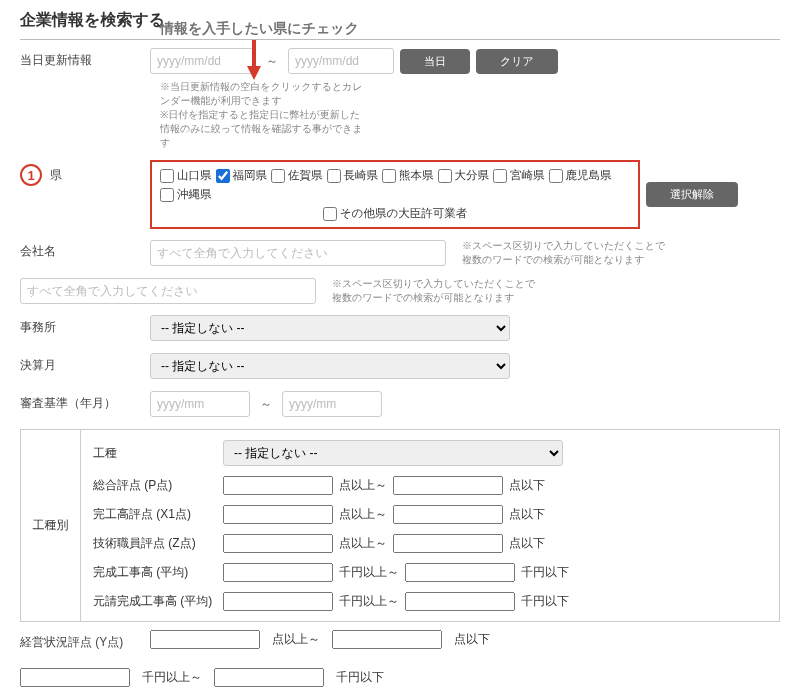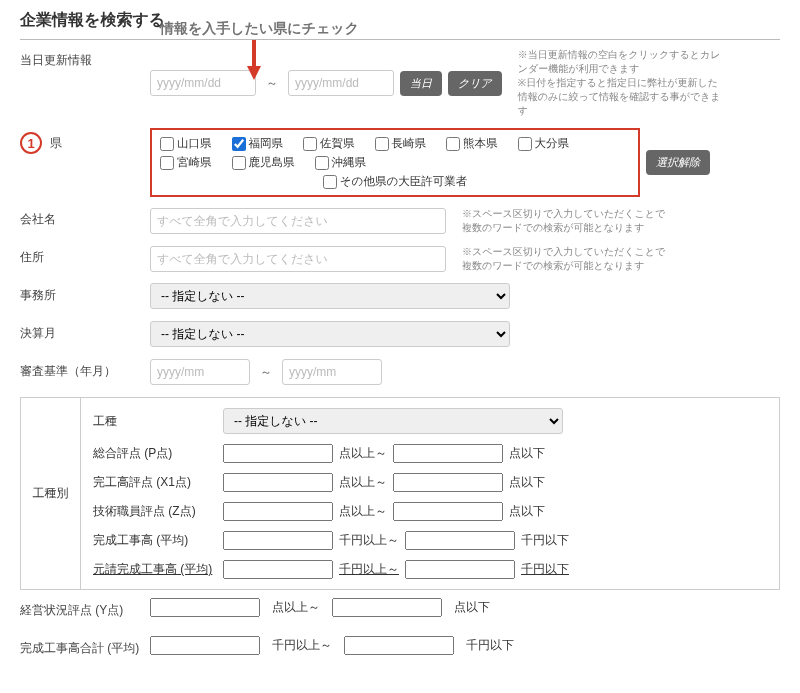--- a/index.html
+++ b/index.html
@@ -13,23 +13,23 @@
   input[type=text], select {
     border: 1px solid #ccc; border-radius: 3px; padding: 4px 6px; font-size: 12px; height: 26px;
   }
   input[type=text]::placeholder { color: #bbb; }
   .date-in { width: 106px; }
   .name-in, .addr-in { width: 296px; }
   .sel-wide { width: 360px; }
   .ym-in { width: 100px; }
   .num-in { width: 110px; }
   .tilde { padding: 0 4px; color: #666; }
-  .btn { border: none; border-radius: 4px; padding: 5px 10px; font-size: 11px; color: #fff; cursor: pointer; background: #888; font-style: italic; }
+  .btn { border: none; border-radius: 4px; padding: 5px 24px; font-size: 11px; color: #fff; cursor: pointer; background: #888; }
   .btn-dark { background: #666; }
-  .pref-box { border: 2px solid #d43a2a; padding: 6px 8px; display: flex; flex-wrap: wrap; gap: 4px 20px; position: relative; width: 490px; }
+  .pref-box { border: 2px solid #d43a2a; padding: 6px 8px; display: flex; flex-wrap: wrap; gap: 4px 4px; position: relative; width: 490px; }
   .pref-item { display: flex; align-items: center; gap: 3px; font-size: 11.5px; }
   .pref-item input { width: 14px; height: 14px; }
   .pref-check-on { accent-color: #1a6ed8; }
   .annot { position: absolute; color: #737373; font-size: 14px; font-weight: bold; white-space: nowrap; }
   .badge { display: inline-flex; width: 22px; height: 22px; border: 2px solid #d43a2a; border-radius: 50%; align-items: center; justify-content: center; color: #d43a2a; font-weight: bold; font-size: 13px; margin-right:4px; }
   .arrow-down { width: 0; height: 0; border-left: 7px solid transparent; border-right: 7px solid transparent; border-top: 14px solid #d43a2a; position: absolute; }
   .arrow-stem { position: absolute; width: 4px; background: #d43a2a; }
   .box-outer { border: 1px solid #ccc; padding: 0; margin: 8px 0; display: flex; }
   .box-side { width: 60px; display: flex; align-items: center; justify-content: center; border-right: 1px solid #ccc; font-size: 12px; color: #333; }
   .box-body { flex: 1; padding: 10px 12px; }
@@ -118,21 +118,20 @@
 
 <div class="row">
   <div class="label-col">会社名</div>
   <div class="field-col">
     <input type="text" class="name-in" placeholder="すべて全角で入力してください" style="">
     <div class="hint">※スペース区切りで入力していただくことで複数のワードでの検索が可能となります</div>
   </div>
 </div>
 
 <div class="row">
-  <div class="label-col">住所</div>
   <div class="field-col">
     <input type="text" class="addr-in" placeholder="すべて全角で入力してください" style="">
     <div class="hint">※スペース区切りで入力していただくことで複数のワードでの検索が可能となります</div>
   </div>
 </div>
 
 <div class="row">
   <div class="label-col">事務所</div>
   <div class="field-col">
     <select class="sel-wide"><option>-- 指定しない --</option></select>
@@ -183,41 +182,40 @@
       <input class="num-in" style="">
       <span class="unit">点以下</span>
     </div>
     <div class="sub-row">
       <div class="sub-label">完成工事高 (平均)</div>
       <input class="num-in" style="">
       <span class="unit">千円以上～</span>
       <input class="num-in" style="">
       <span class="unit">千円以下</span>
     </div>
-    <div class="sub-row" style="margin-bottom:0;text-decoration:underline;">
+    <div class="sub-row" style="margin-bottom:0;">
       <div class="sub-label">元請完成工事高 (平均)</div>
       <input class="num-in" style="">
       <span class="unit">千円以上～</span>
       <input class="num-in" style="">
       <span class="unit">千円以下</span>
     </div>
   </div>
 </div>
 
 <div class="row">
   <div class="label-col">経営状況評点 (Y点)</div>
   <div class="field-col">
     <input class="num-in" style="">
     <span class="unit">点以上～</span>
     <input class="num-in" style="">
     <span class="unit">点以下</span>
   </div>
 </div>
 
 <div class="row">
-  <div class="label-col">完成工事高合計 (平均)</div>
   <div class="field-col">
     <input class="num-in" style="">
     <span class="unit">千円以上～</span>
     <input class="num-in" style="">
     <span class="unit">千円以下</span>
   </div>
 </div>
 
 </body></html>

